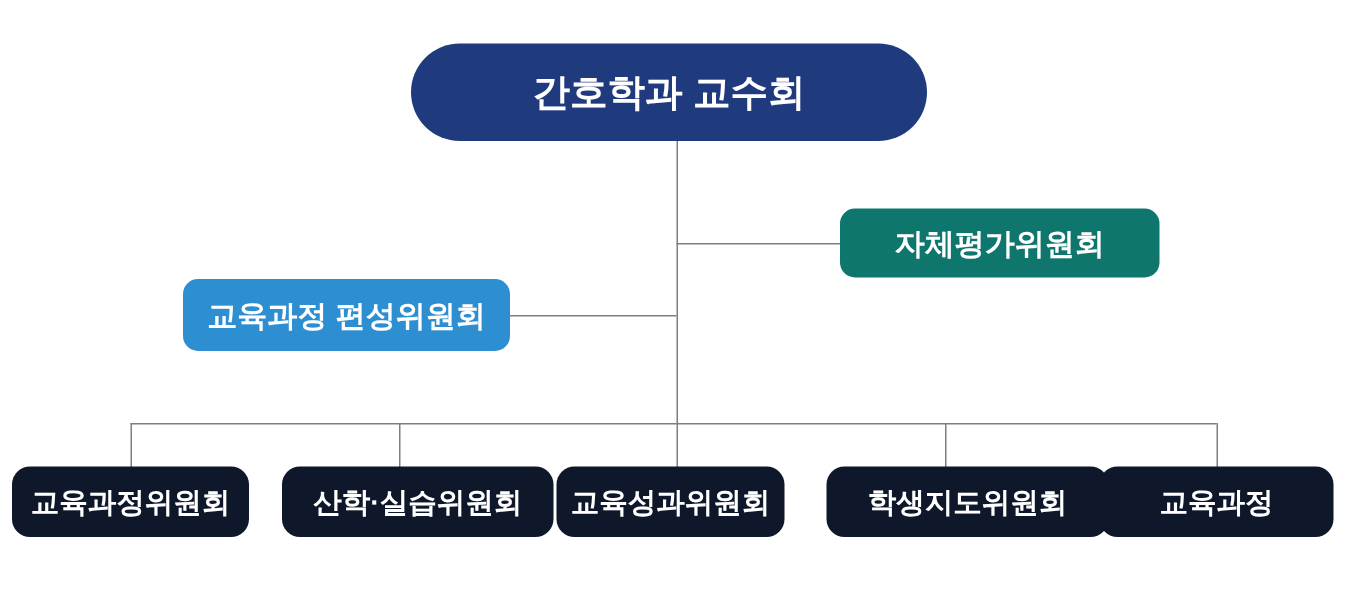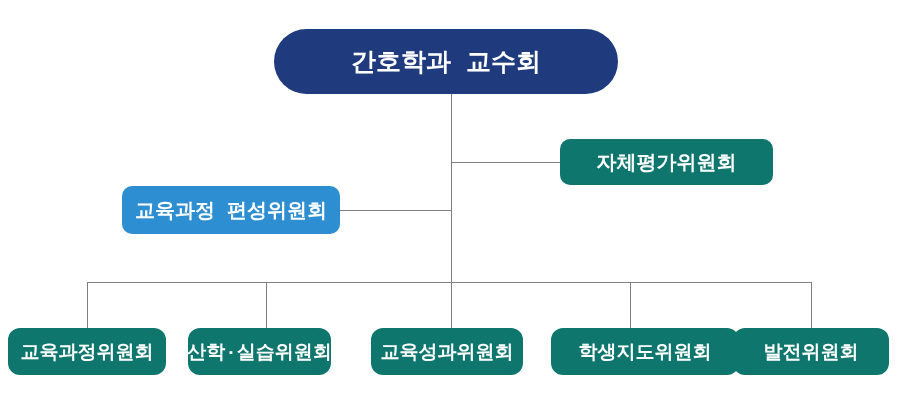--- a/index.html
+++ b/index.html
@@ -5,21 +5,21 @@
   html, body {
     margin: 0;
     padding: 0;
     background: #ffffff;
   }
   .chart {
     position: relative;
     width: 900px;
     height: 400px;
     background: #ffffff;
-    font-family: Liberation Mono, monospace;
+    font-family: Liberation Sans, sans-serif;
     overflow: hidden;
   }
   .node {
     position: absolute;
     display: flex;
     align-items: center;
     justify-content: center;
     color: #ffffff;
     font-weight: bold;
     text-align: center;
@@ -41,28 +41,28 @@
     font-size: 20px;
   }
   .node-left {
     left: 122px; top: 186px;
     width: 218px; height: 48px;
     background: #2d8fd2;
     border-radius: 10px;
     font-size: 20px;
   }
   .node-bottom {
-    top: 328px;
+    top: 311px;
     height: 47px;
-    background: #0f766e;
+    background: #0f172a;
     border-radius: 12px;
     font-size: 19px;
   }
   .b1 { left: 8px;   width: 158px; }
-  .b2 { left: 188px; width: 143px; text-align: center; }
+  .b2 { left: 188px; width: 181px; text-align: center; }
   .b3 { left: 371px; width: 152px; text-align: center; }
   .b4 { left: 551px; width: 188px; }
   .b5 { left: 733px; width: 156px; }
   .line {
     position: absolute;
     background: #7f7f7f;
   }
   .trunk        { left: 451px; top: 94px;  width: 1px;   height: 188px; }
   .branch-right { left: 451px; top: 162px; width: 109px; height: 1px; }
   .branch-left  { left: 340px; top: 210px; width: 111px; height: 1px; }
@@ -96,15 +96,15 @@
   <div class="node node-left">교육과정 편성위원회</div>
 
   <div class="node node-bottom b1">교육과정위원회</div>
 
   <div class="node node-bottom b2">산학·실습위원회</div>
 
   <div class="node node-bottom b3">교육성과위원회</div>
 
   <div class="node node-bottom b4">학생지도위원회</div>
 
-  <div class="node node-bottom b5">발전위원회</div>
+  <div class="node node-bottom b5">교육과정</div>
 
 </div>
 
 </body></html>

